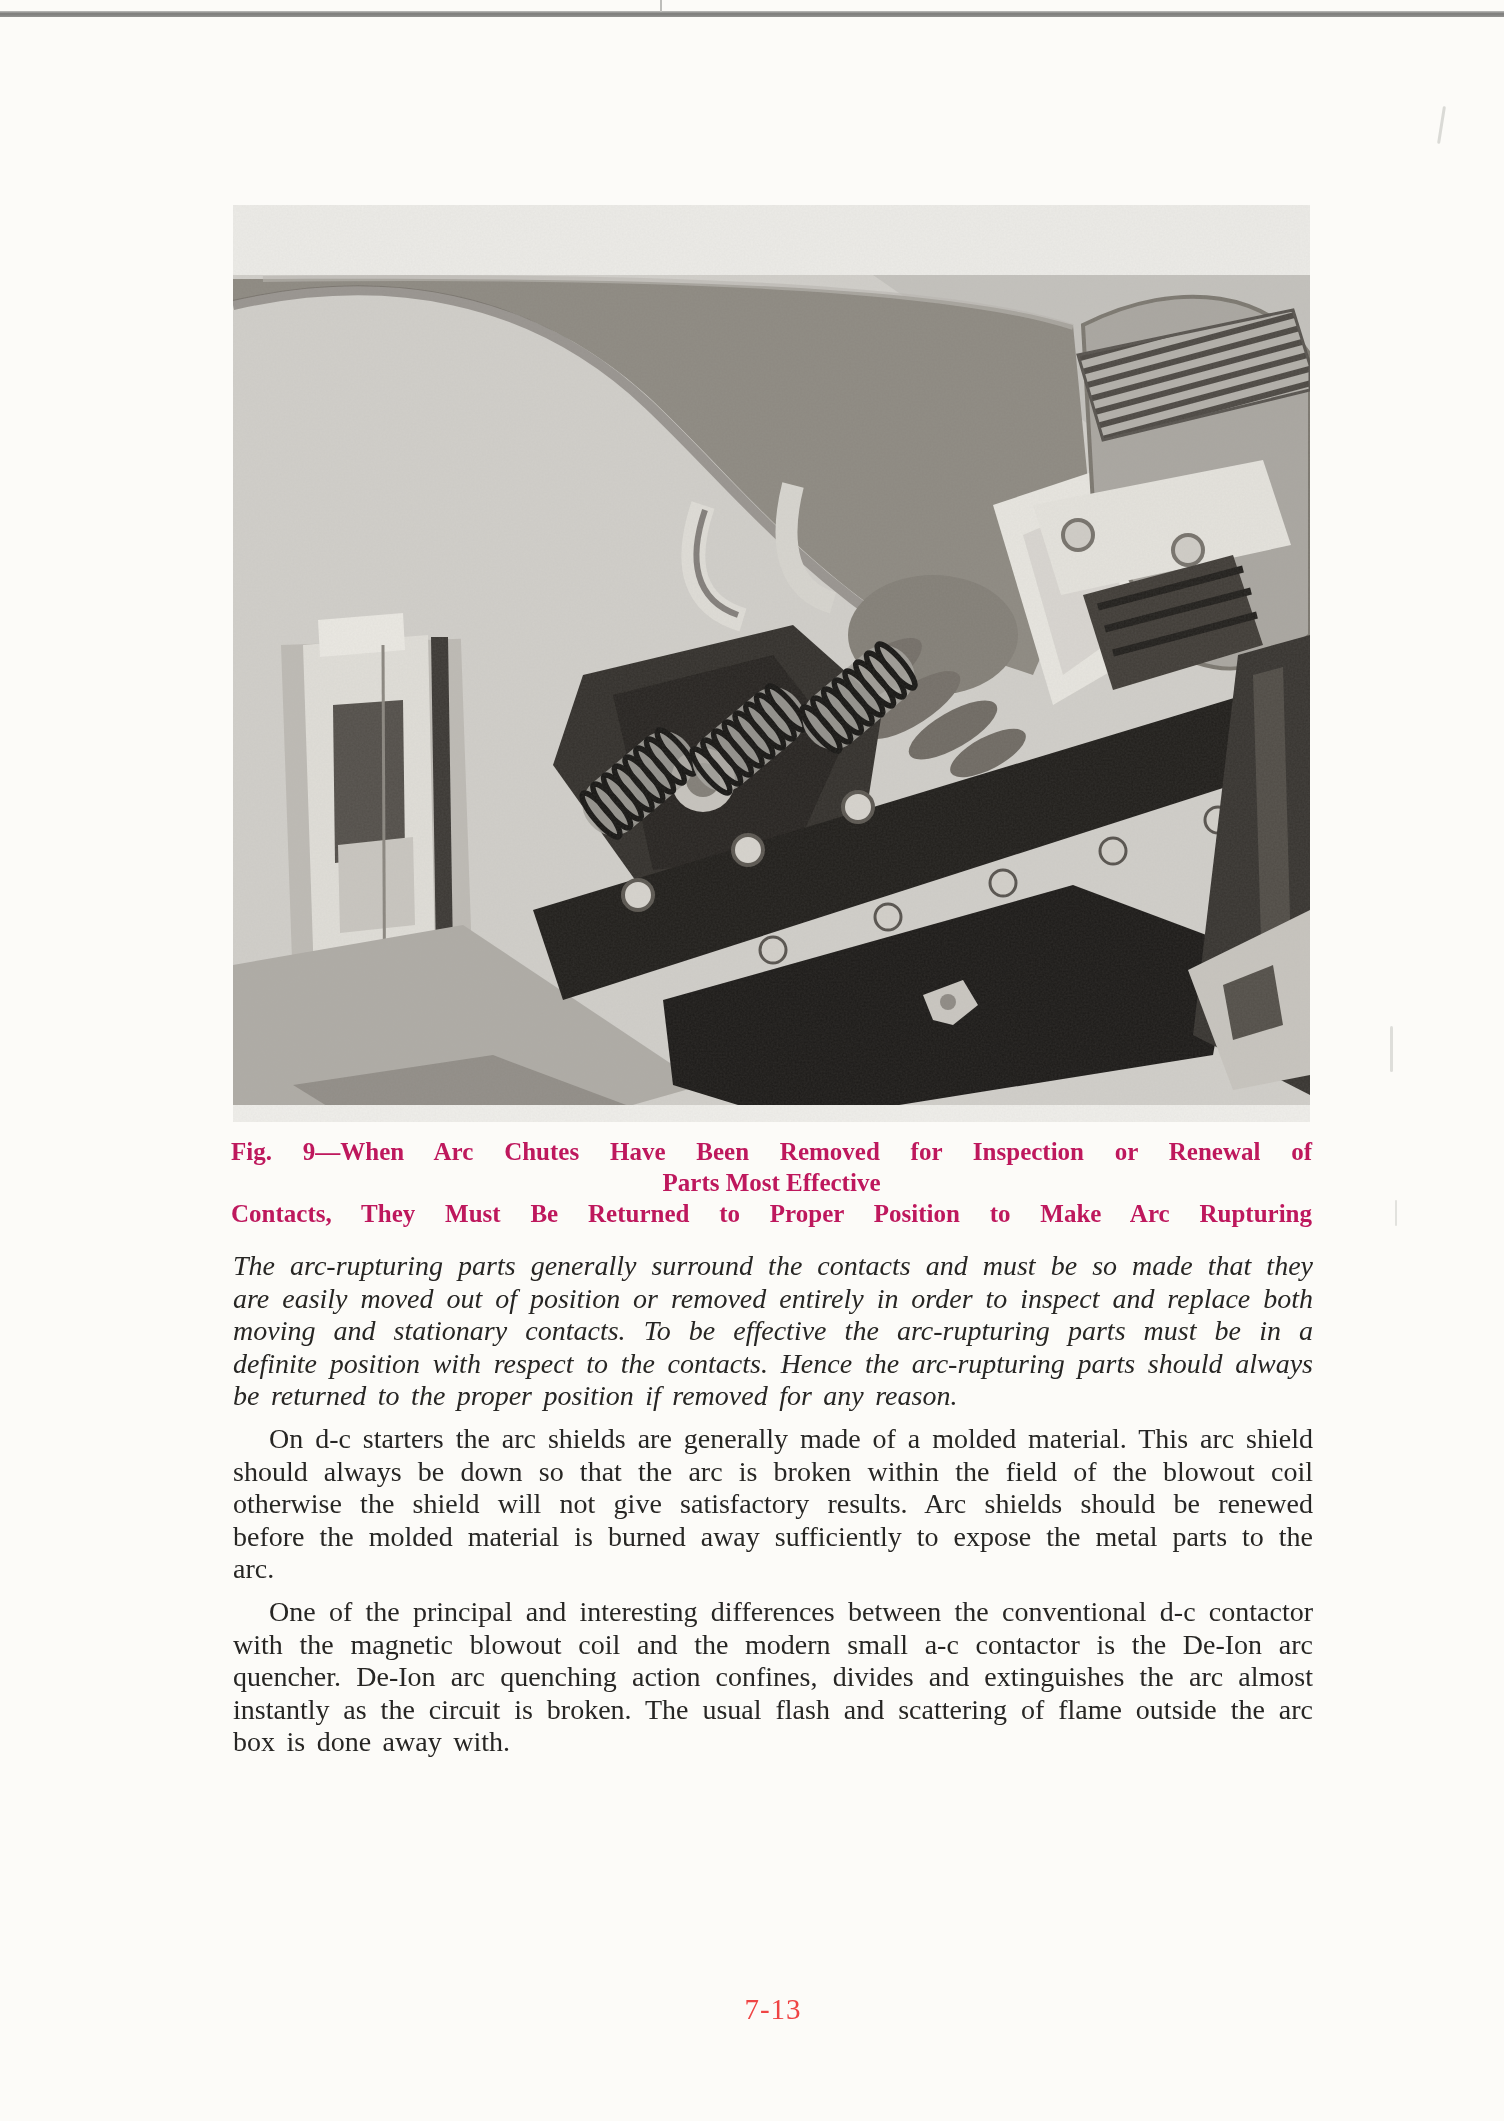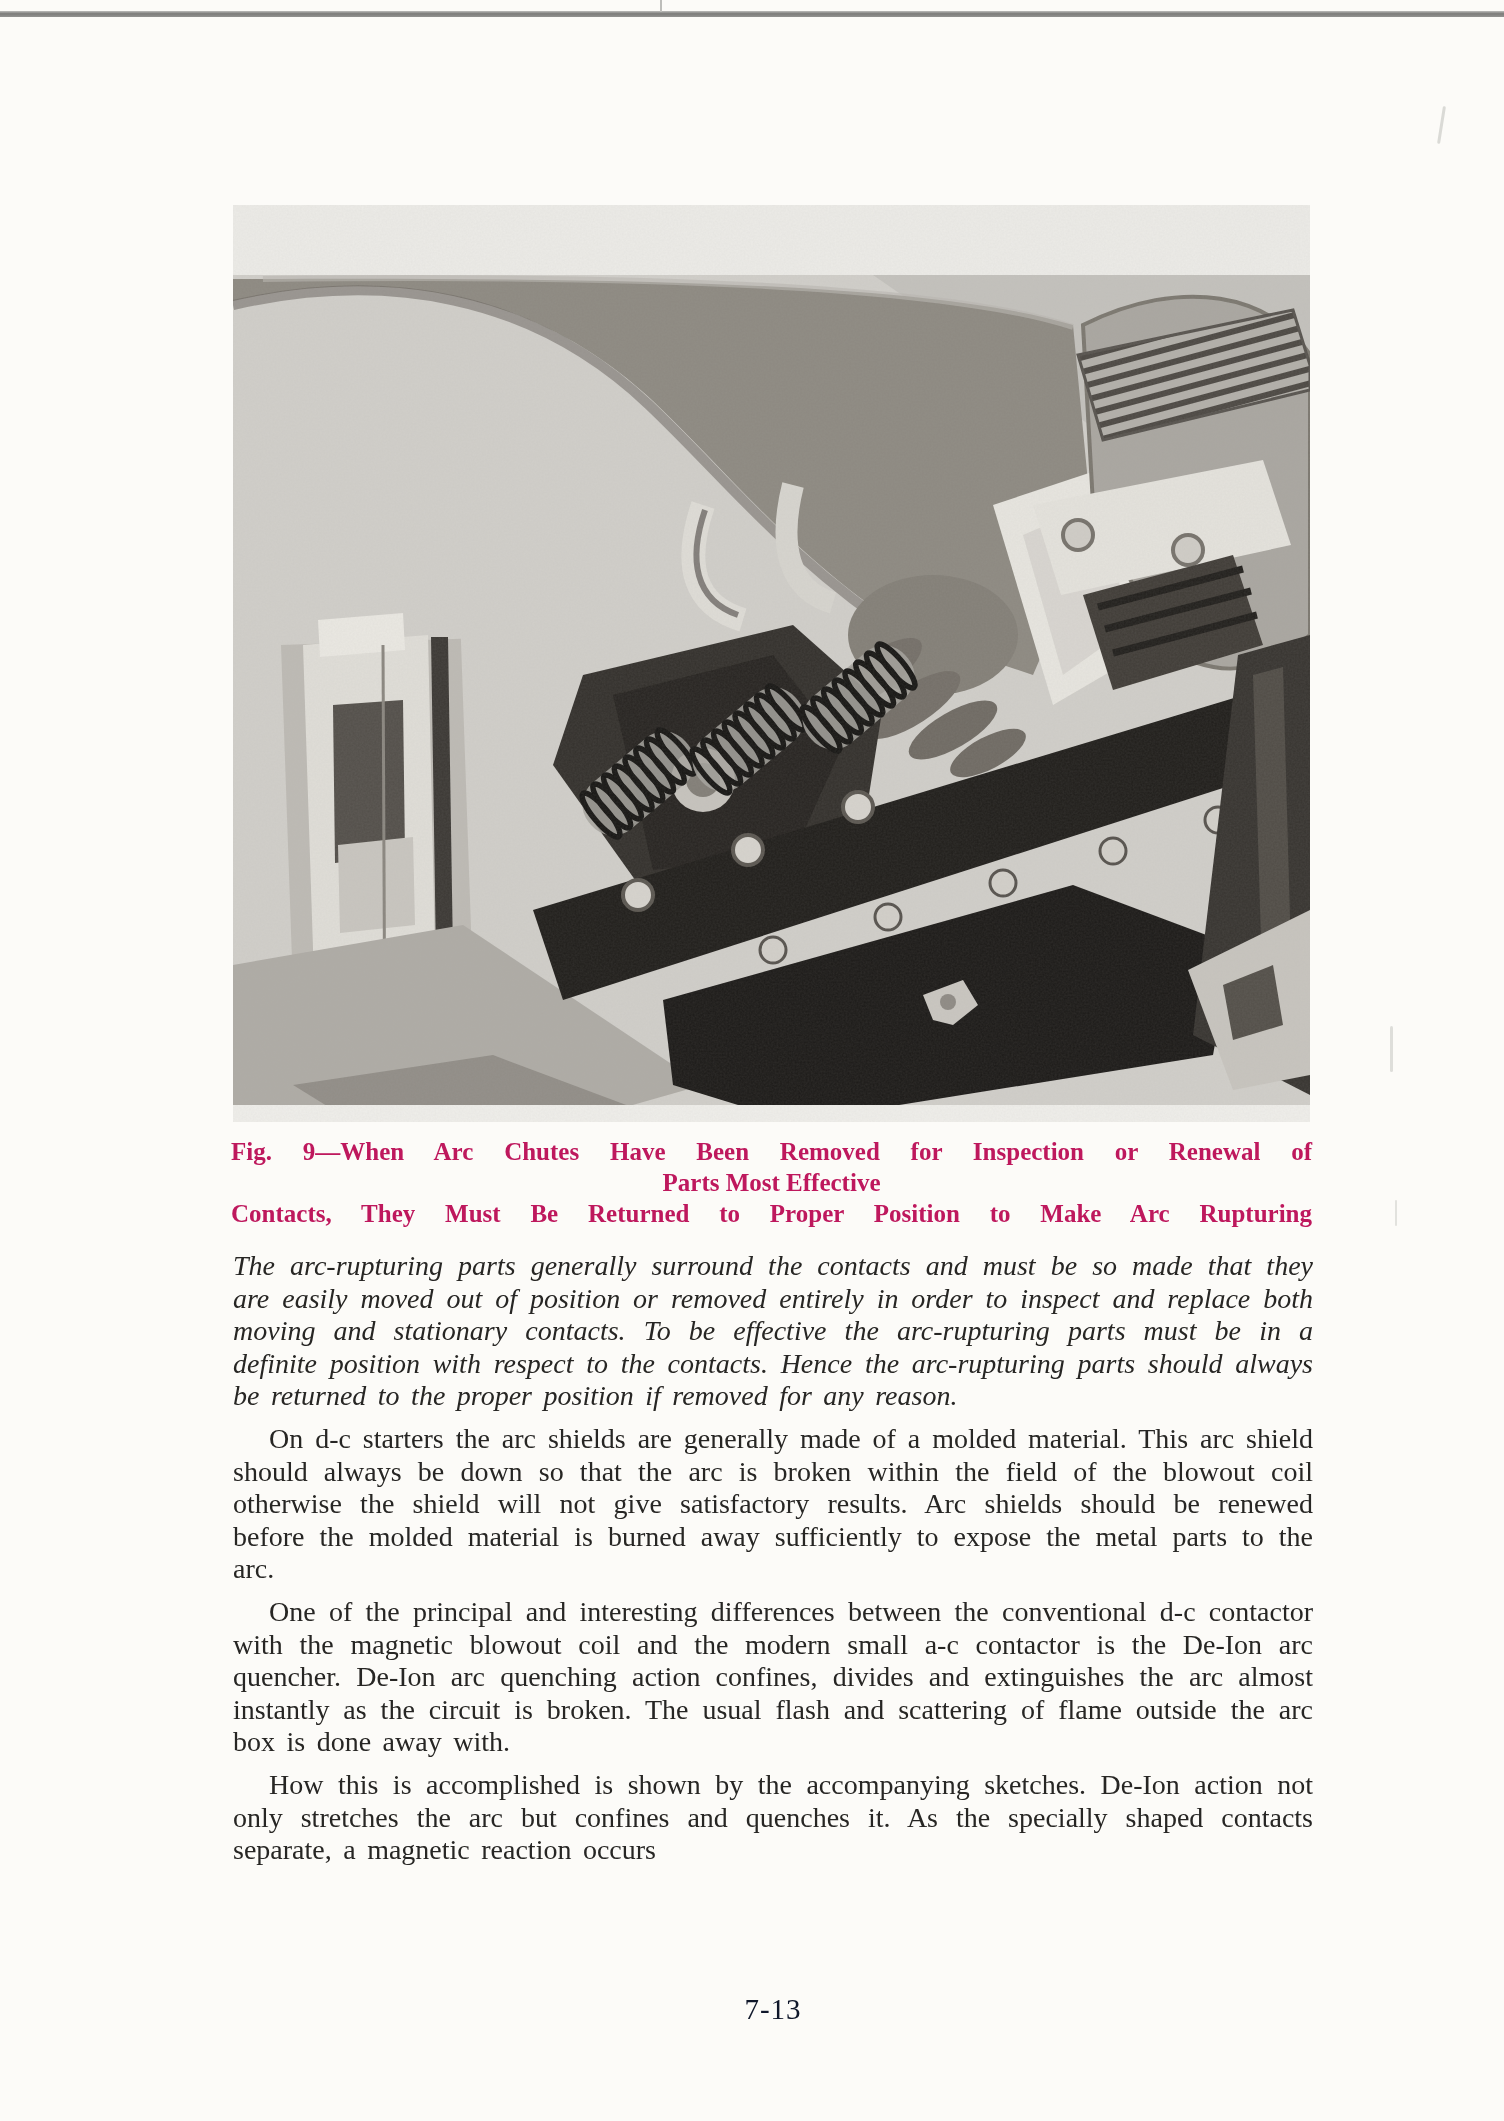--- a/index.html
+++ b/index.html
@@ -26,21 +26,21 @@
   .jfull{text-align:justify;text-align-last:justify;}
   .jcenter{text-align:center;}
 
   .body-text{position:absolute;left:233px;top:1250px;width:1080px;
     font-size:28px;line-height:32.6px;text-align:justify;color:#272624;
     word-spacing:4.5px;}
   .body-text p{margin:0 0 10px 0;text-indent:36px;}
   .body-text p.no-indent{text-indent:0;font-style:italic;}
 
   .page-number{position:absolute;left:233px;top:1993px;width:1080px;
-    text-align:center;font-size:29px;letter-spacing:1px;color:#0f172a;}
+    text-align:center;font-size:29px;letter-spacing:1px;color:#ef4444;}
 </style>
 </head>
 <body>
 
 <div class="top-rule"></div>
 <div class="top-tick"></div>
 <div class="scan-artifact sa1"></div>
 <div class="scan-artifact sa2"></div>
 <div class="scan-artifact sa3"></div>
 
@@ -190,16 +190,15 @@
 <div class="caption">
   <div class="cap-line jfull">Fig. 9—When Arc Chutes Have Been Removed for Inspection or Renewal of</div>
   <div class="cap-line jcenter">Parts Most Effective</div>
   <div class="cap-line jfull">Contacts, They Must Be Returned to Proper Position to Make Arc Rupturing</div>
 </div>
 
 <div class="body-text">
   <p class="no-indent">The arc-rupturing parts generally surround the contacts and must be so made that they are easily moved out of position or removed entirely in order to inspect and replace both moving and stationary contacts. To be effective the arc-rupturing parts must be in a definite position with respect to the contacts. Hence the arc-rupturing parts should always be returned to the proper position if removed for any reason.</p>
   <p>On d-c starters the arc shields are generally made of a molded material. This arc shield should always be down so that the arc is broken within the field of the blowout coil otherwise the shield will not give satisfactory results. Arc shields should be renewed before the molded material is burned away sufficiently to expose the metal parts to the arc.</p>
   <p>One of the principal and interesting differences between the conventional d-c contactor with the magnetic blowout coil and the modern small a-c contactor is the De-Ion arc quencher. De-Ion arc quenching action confines, divides and extinguishes the arc almost instantly as the circuit is broken. The usual flash and scattering of flame outside the arc box is done away with.</p>
-  <p>How this is accomplished is shown by the accompanying sketches. De-Ion action not only stretches the arc but confines and quenches it. As the specially shaped contacts separate, a magnetic reaction occurs</p>
 </div>
 
 <div class="page-number">7-13</div>
 
 </body></html>

